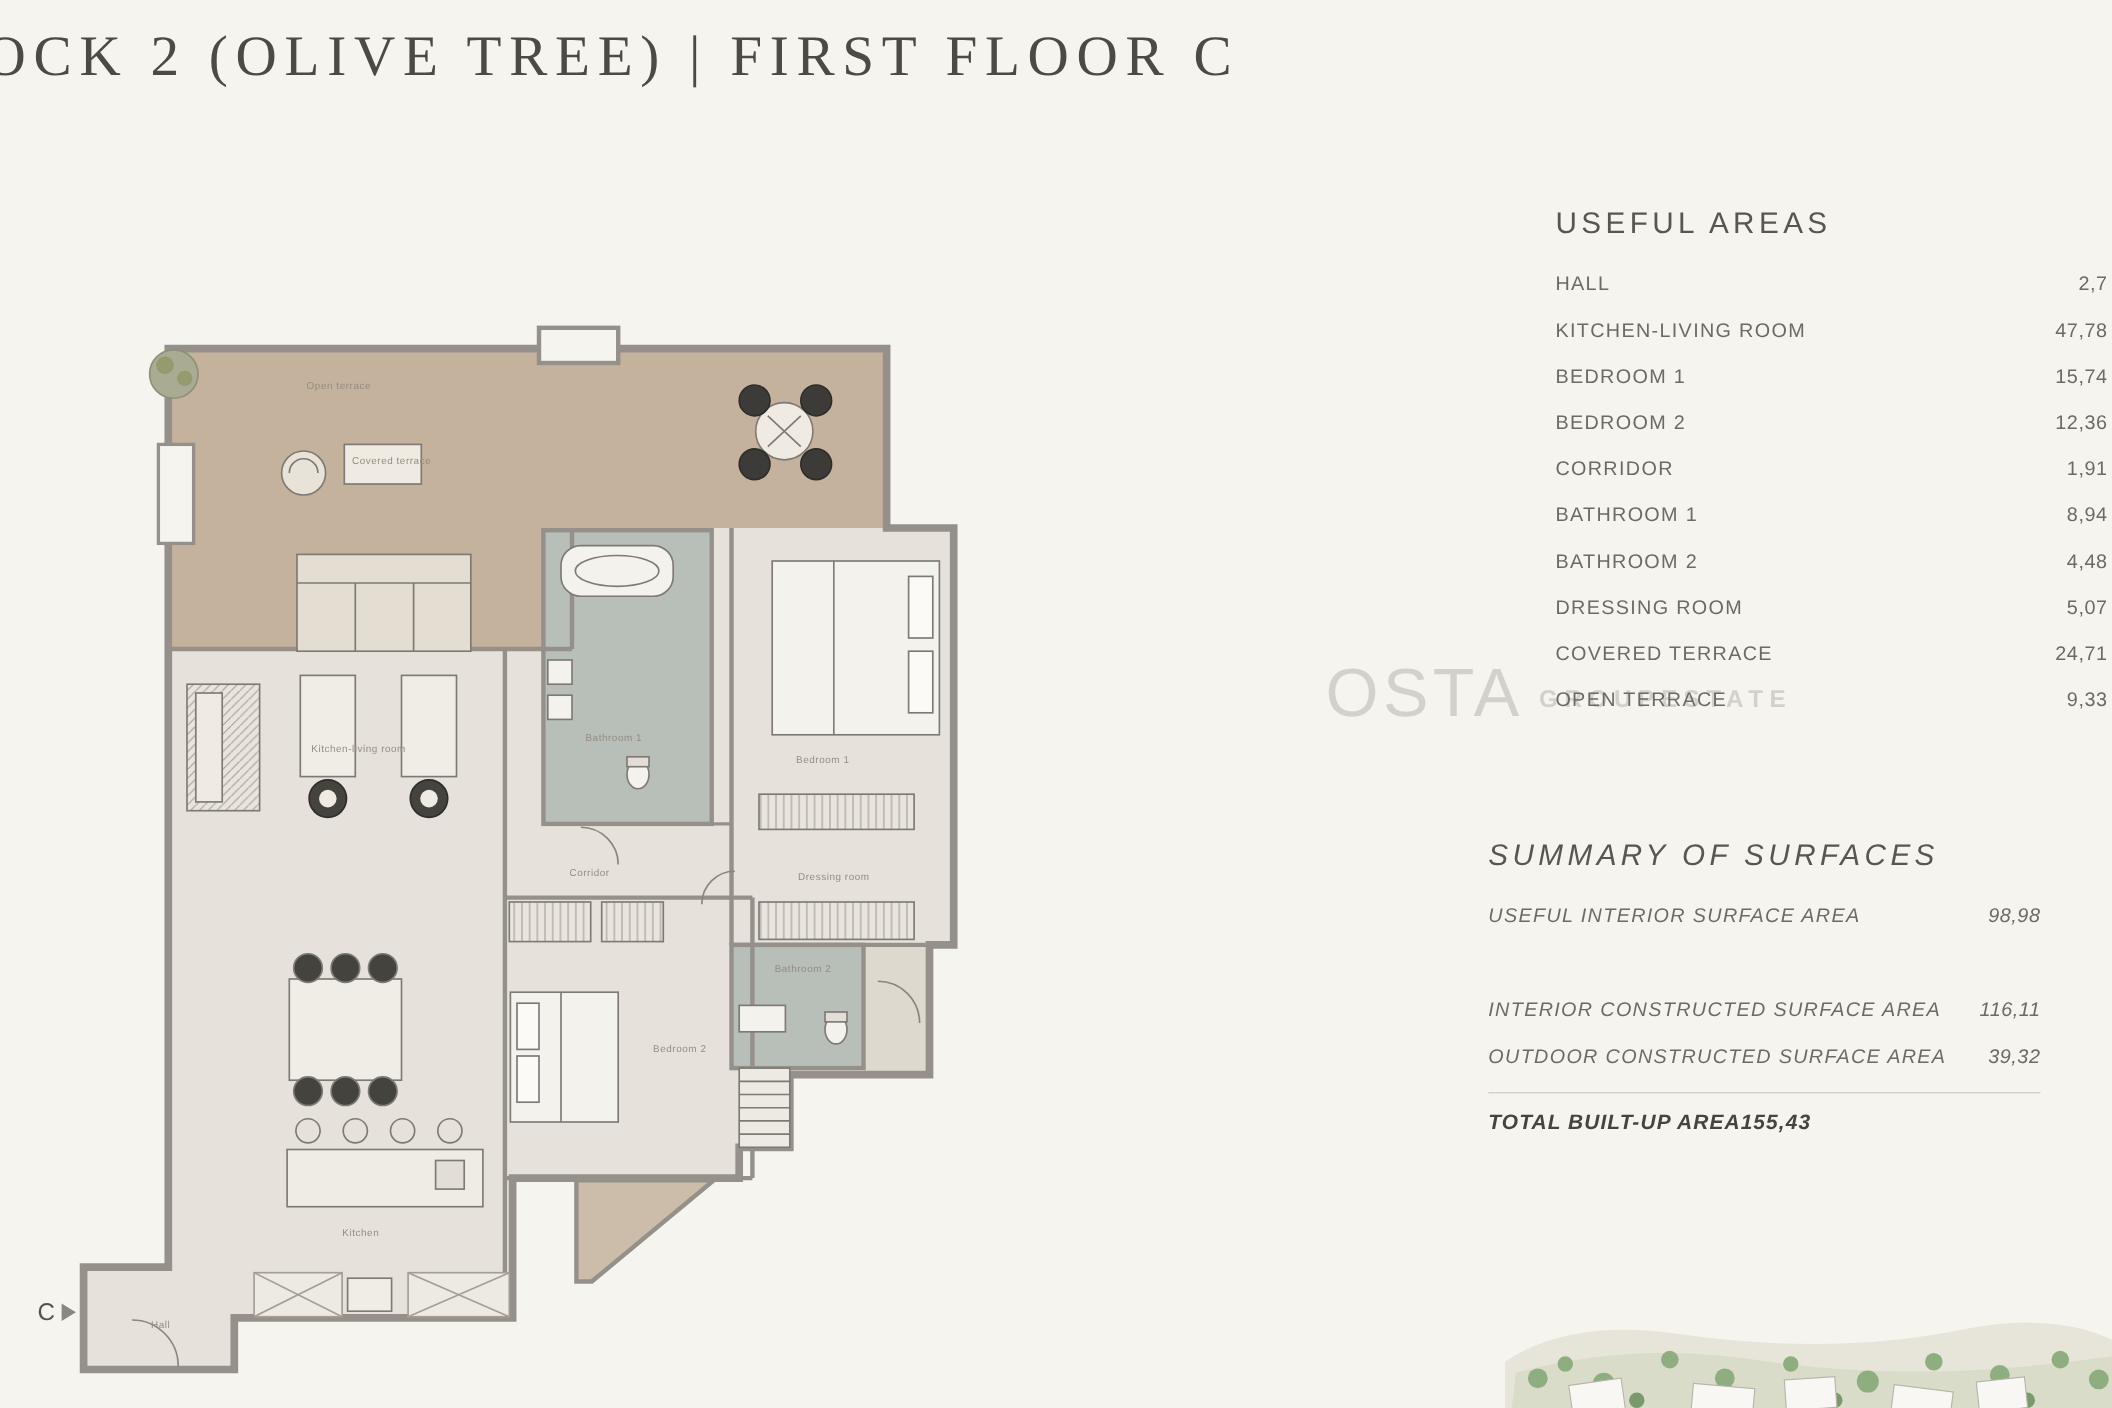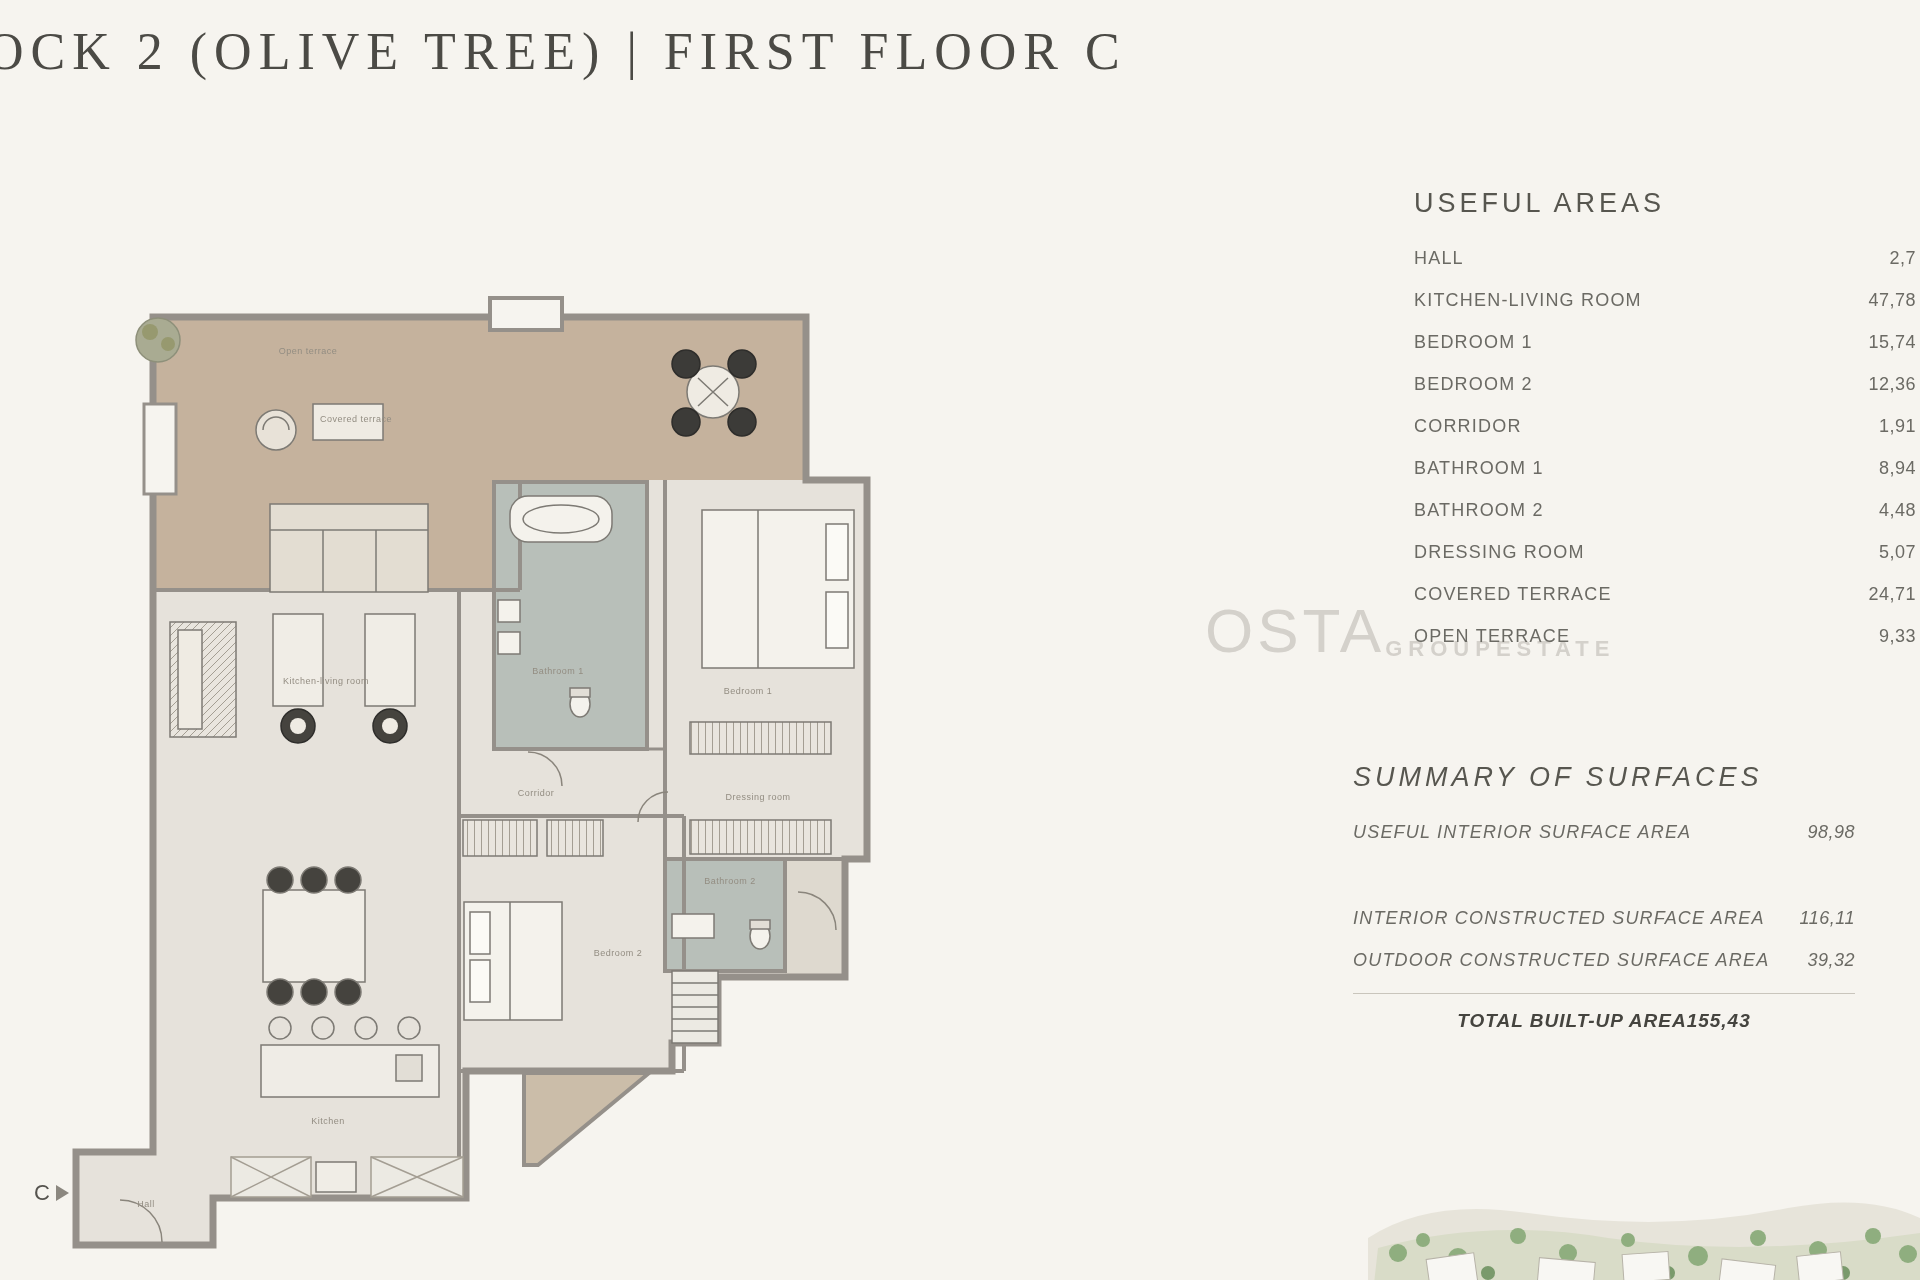--- a/index.html
+++ b/index.html
@@ -22,41 +22,41 @@
   
   .plan-wrap{position:absolute;left:58px;top:292px;width:842px;height:972px;}
   .plan-wrap svg{display:block;}
   .room-label{font-family:"Liberation Sans",sans-serif;font-size:9px;fill:#938d82;letter-spacing:.5px;}
 
   
   .orient{position:absolute;left:34px;top:1180px;font-size:22px;color:#55534e;display:flex;align-items:center;gap:6px;}
   .orient .tri{width:0;height:0;border-top:8px solid transparent;border-bottom:8px solid transparent;border-left:13px solid #8b877f;}
 
   
-  .watermark{position:absolute;left:1205px;top:600px;display:flex;align-items:flex-end;
+  .watermark{position:absolute;left:1205px;top:600px;display:flex;align-items:center;gap:14px;
     color:rgba(110,105,96,0.25);pointer-events:none;}
   .watermark .wm-main{font-size:62px;letter-spacing:4px;font-weight:400;line-height:1;}
   .watermark .wm-side{display:flex;flex-direction:row;margin-top:10px;font-weight:bold;}
   .watermark .wm-side span{font-size:22px;letter-spacing:6px;line-height:1.2;}
 
   
   .panel{position:absolute;left:1414px;top:188px;width:502px;}
   .panel-heading{
     font-size:27px;letter-spacing:4px;color:#57564f;font-weight:400;
     margin:0 0 18px 0;
   }
   .area-table{width:100%;}
   .area-row{height:42px;display:flex;justify-content:space-between;align-items:center;}
   .area-row .lbl{font-size:18px;letter-spacing:1.2px;color:#6b6a64;}
   .area-row .val{font-size:18px;letter-spacing:.5px;color:#6b6a64;}
 
   .summary{position:absolute;left:1353px;top:762px;width:502px;font-style:italic;}
   .summary .gap{height:44px;}
   .divider{border:none;border-top:1px solid #c9c5bc;margin:12px 0 4px 0;}
-  .total-row{height:46px;display:flex;justify-content:center;align-items:center;}
+  .total-row{height:46px;display:flex;justify-content:flex-start;align-items:center;}
   .total-row .lbl,.total-row .val{font-size:19px;font-weight:bold;letter-spacing:1px;color:#45443f;}
 
   
   .siteplan{position:absolute;left:1368px;top:1178px;width:552px;height:102px;overflow:hidden;}
 </style>
 </head>
 <body>
 
 <div class="page">
 

